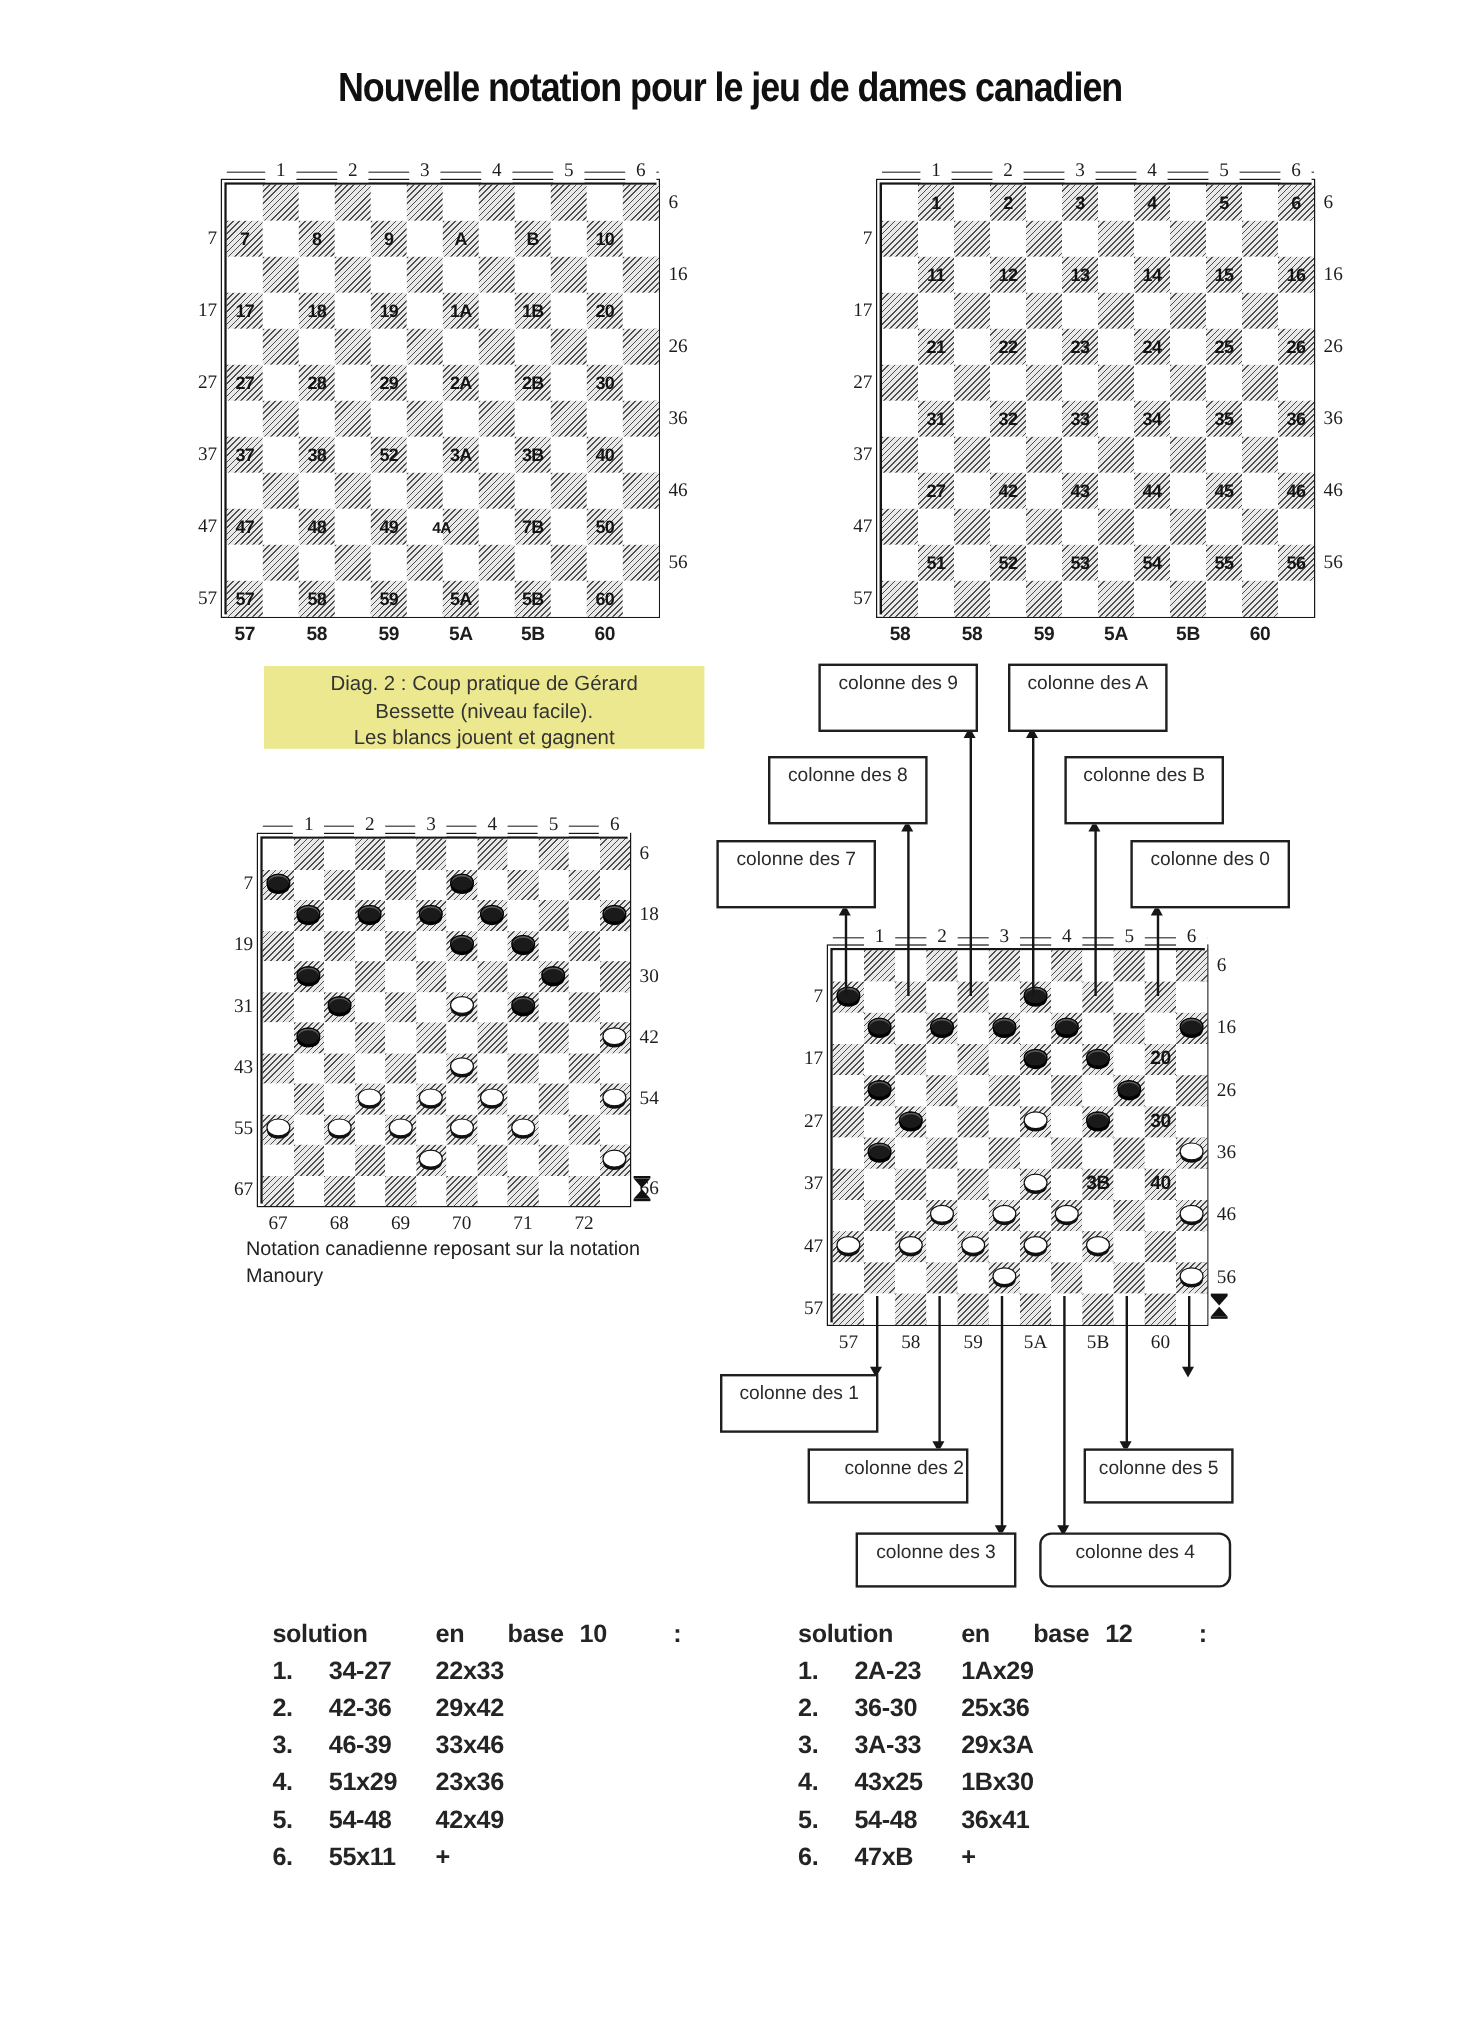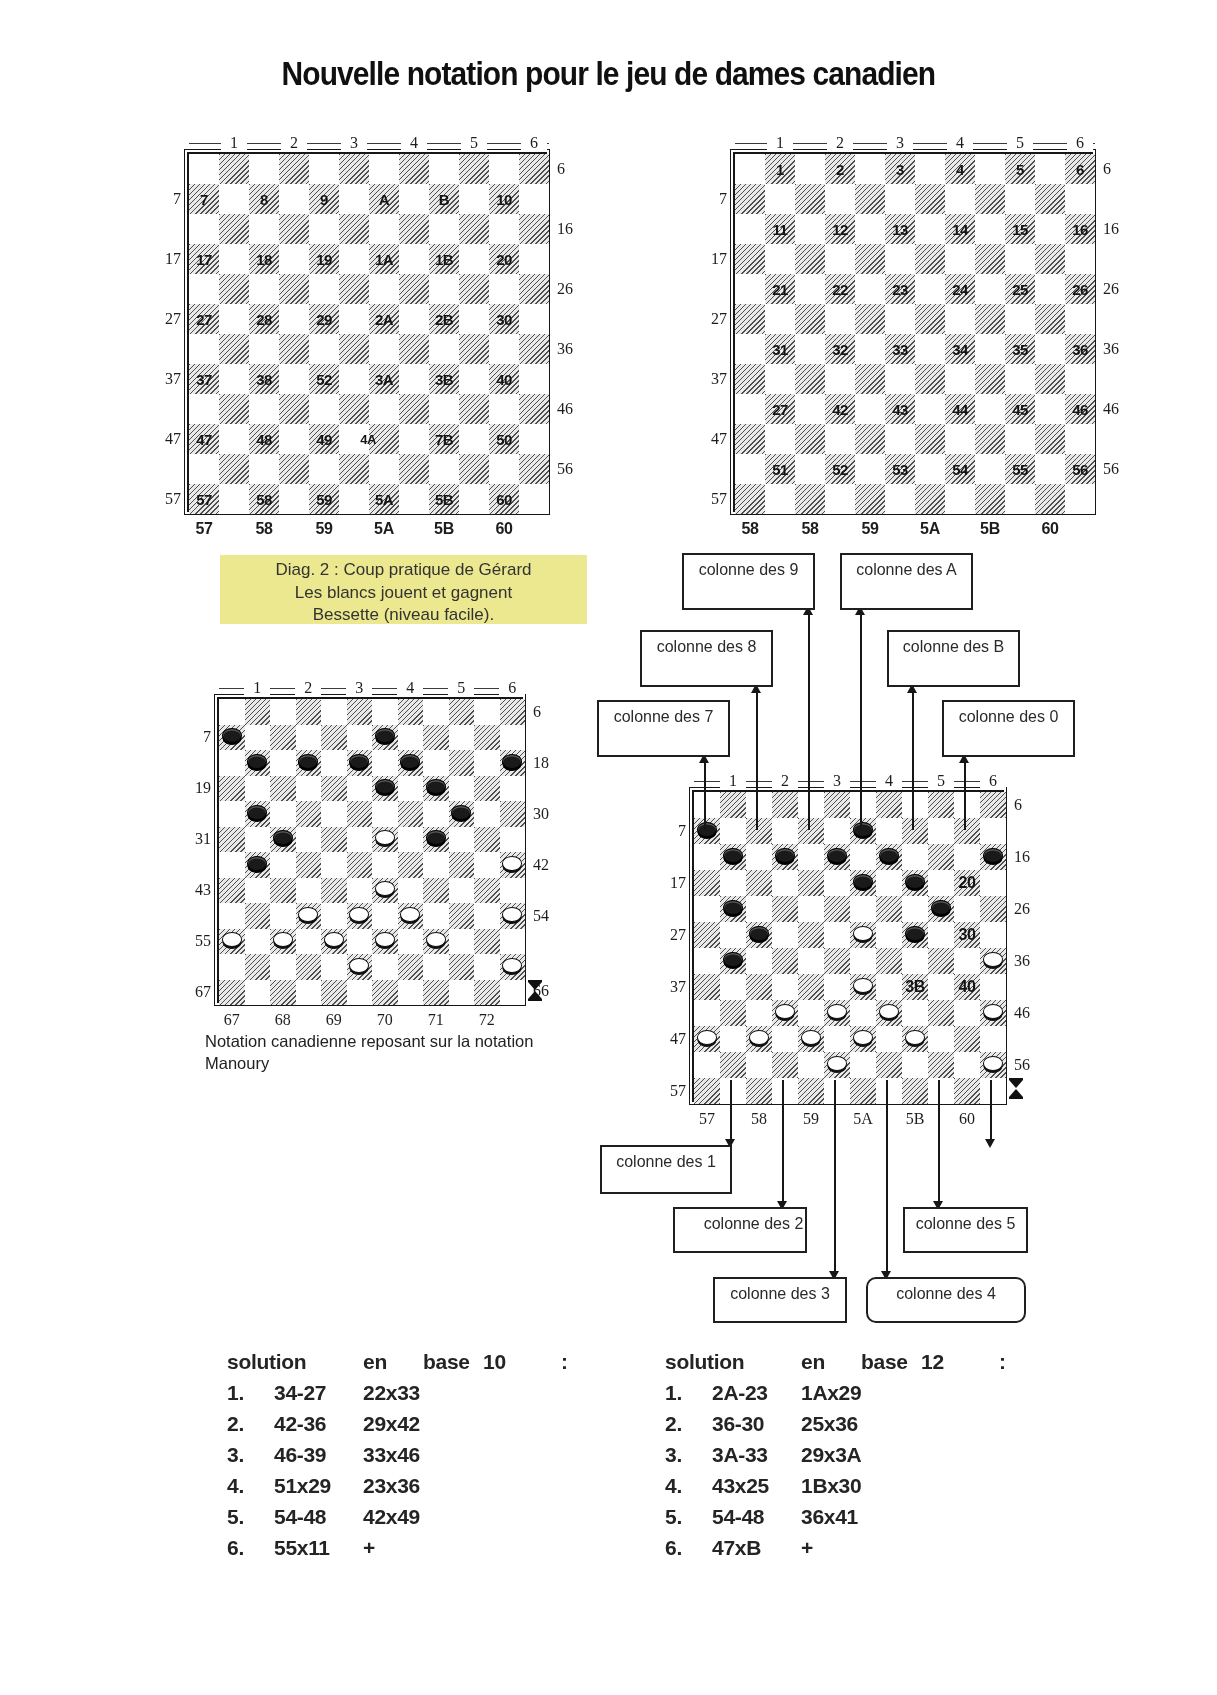--- a/index.html
+++ b/index.html
@@ -53,22 +53,22 @@
 </head>
 <body>
 
 <div id="stage">
   <div class="title">
     <span>Nouvelle notation pour le jeu de dames canadien</span>
   </div>
 
   <div class="caption-yellow" style="left: 220px; top: 555px; width: 367px; height: 69px; background: rgb(235, 232, 143);">
     <div>Diag. 2 : Coup pratique de Gérard</div>
+    <div>Bessette (niveau facile).</div>
     <div>Les blancs jouent et gagnent</div>
-    <div>Bessette (niveau facile).</div>
   </div>
 
   <div class="caption-manoury" style="left:205px;top:1030px;width:330px">
     <div>Notation canadienne reposant sur la notation</div>
     <div>Manoury</div>
   </div>
 <div class="board" style="left: 187px; top: 152px; width: 360px; height: 360px;">
       <div class="sq light" style="left: 0px; top: 0px; width: 30px; height: 30px;"></div>
       <div class="sq dark" style="left: 30px; top: 0px; width: 30px; height: 30px;"></div>
       <div class="sq light" style="left: 60px; top: 0px; width: 30px; height: 30px;"></div>

